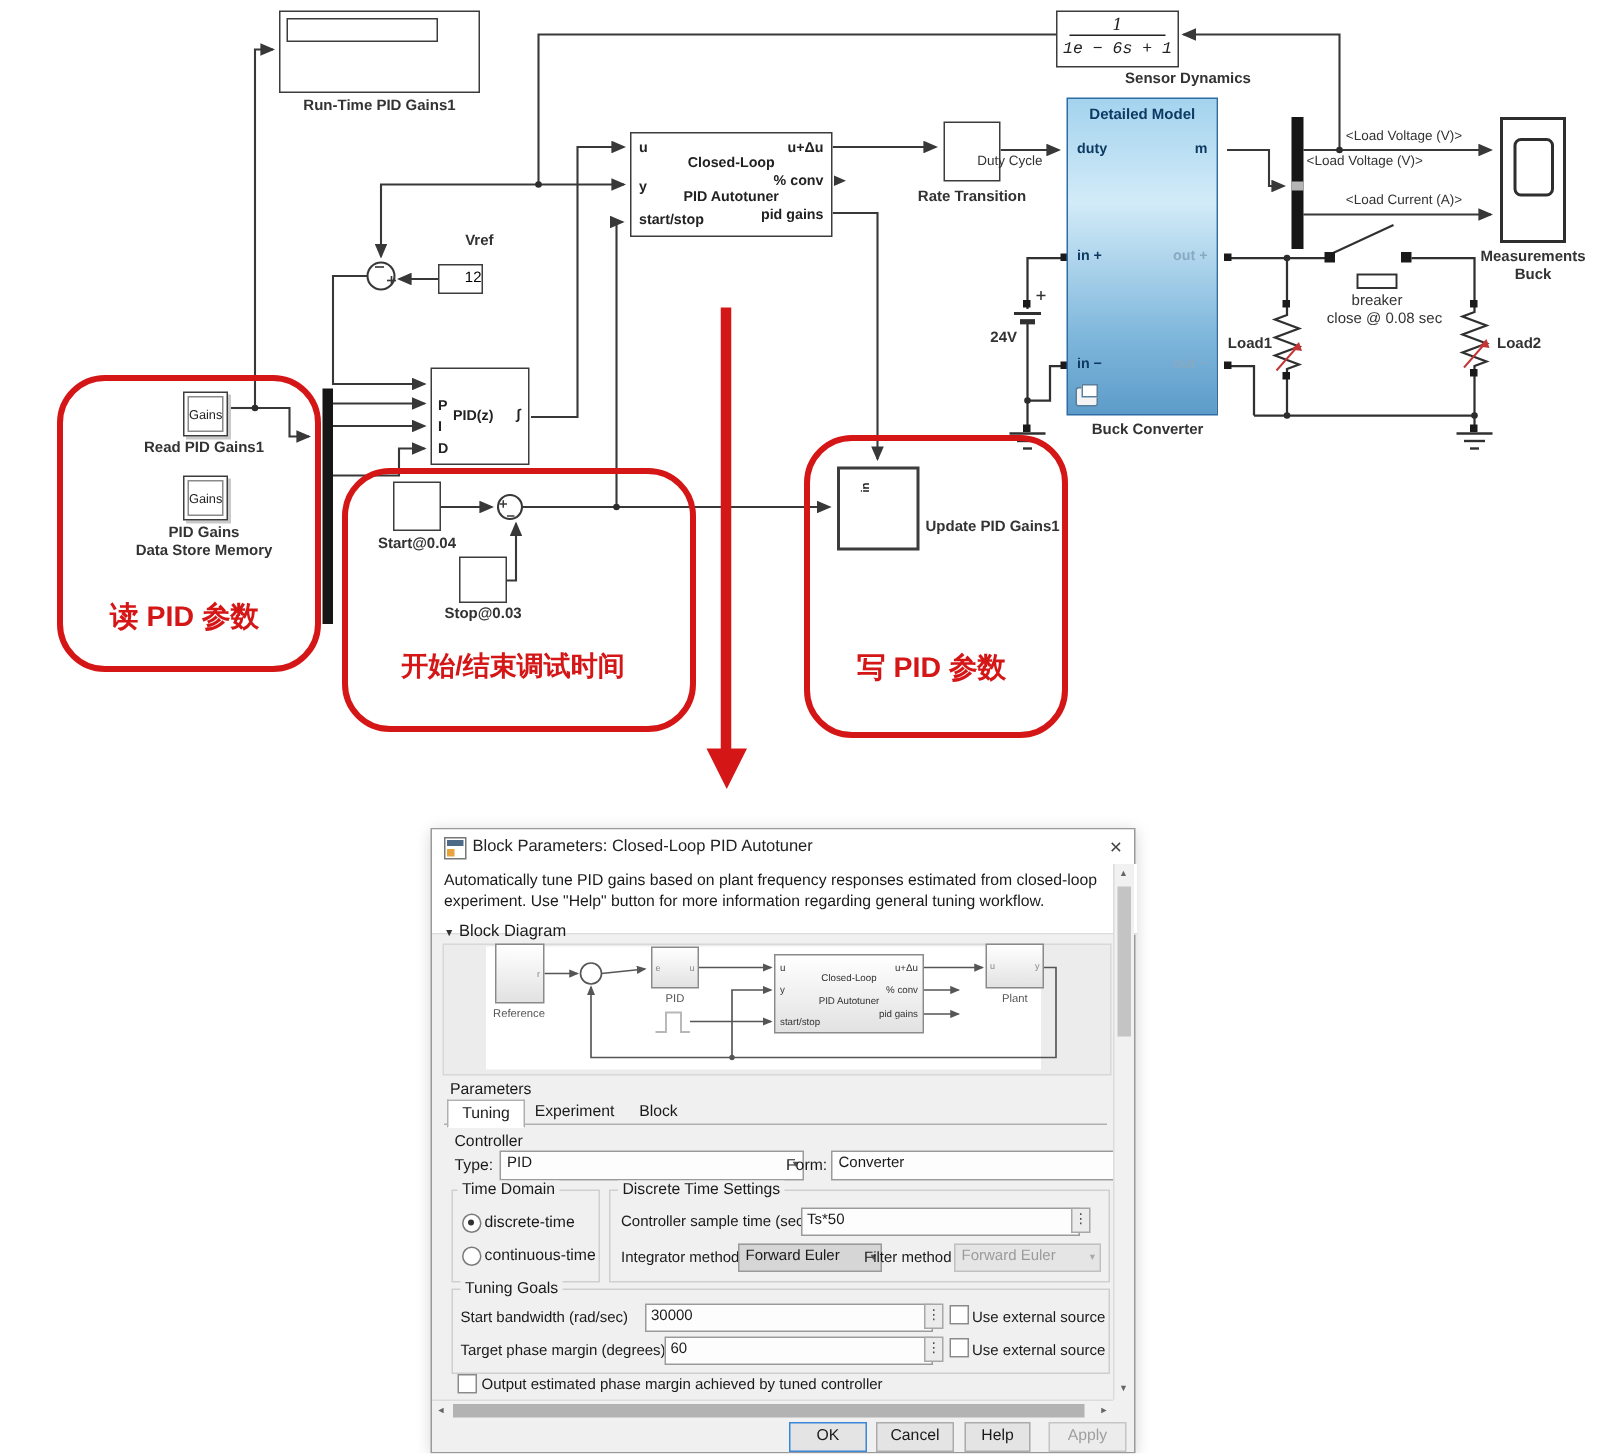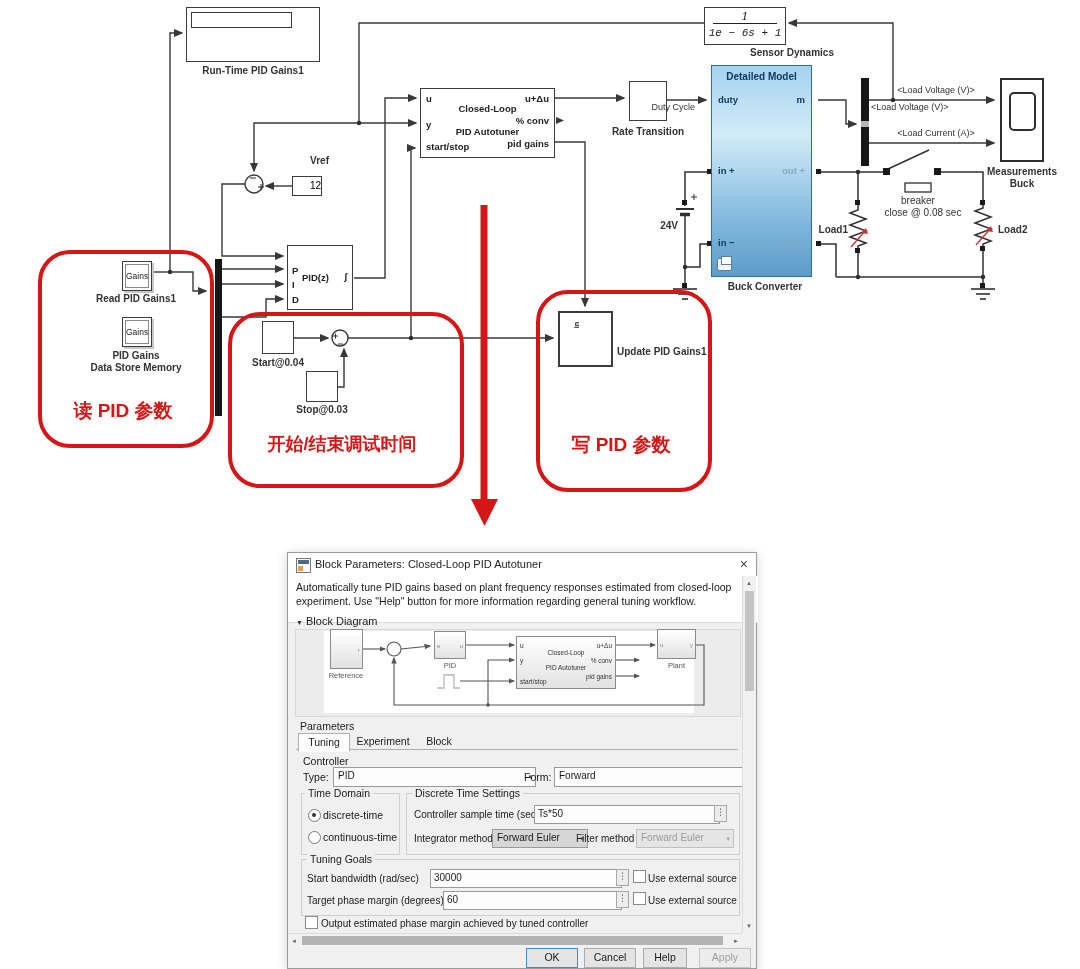--- a/index.html
+++ b/index.html
@@ -367,21 +367,21 @@
     <div class="tab" style="left:62px;top:180px;width:66px;">Experiment</div>
     <div class="tab" style="left:130px;top:180px;width:42px;">Block</div>
 
     <div class="abs" style="left:15px;top:202px;">Controller</div>
     <div class="abs" style="left:15px;top:218px;">Type:</div>
     <div class="combo" style="left:45px;top:214px;width:183px;height:16px;">
       <span>PID</span><span class="car">▾</span>
     </div>
     <div class="abs" style="left:236px;top:218px;">Form:</div>
     <div class="combo" style="left:266px;top:214px;width:182px;height:16px;">
-      <span>Forward</span><span class="car">▾</span>
+      <span>Converter</span><span class="car">▾</span>
     </div>
 
     <div class="grp" style="left:13px;top:240px;width:97px;height:60px;"></div>
     <div class="grplab" style="left:17px;top:234px;">Time Domain</div>
     <span class="radio sel" style="left:20px;top:256px;"></span>
     <div class="abs" style="left:35px;top:256px;">discrete-time</div>
     <span class="radio" style="left:20px;top:278px;"></span>
     <div class="abs" style="left:35px;top:278px;">continuous-time</div>
 
     <div class="grp" style="left:118px;top:240px;width:332px;height:60px;"></div>

